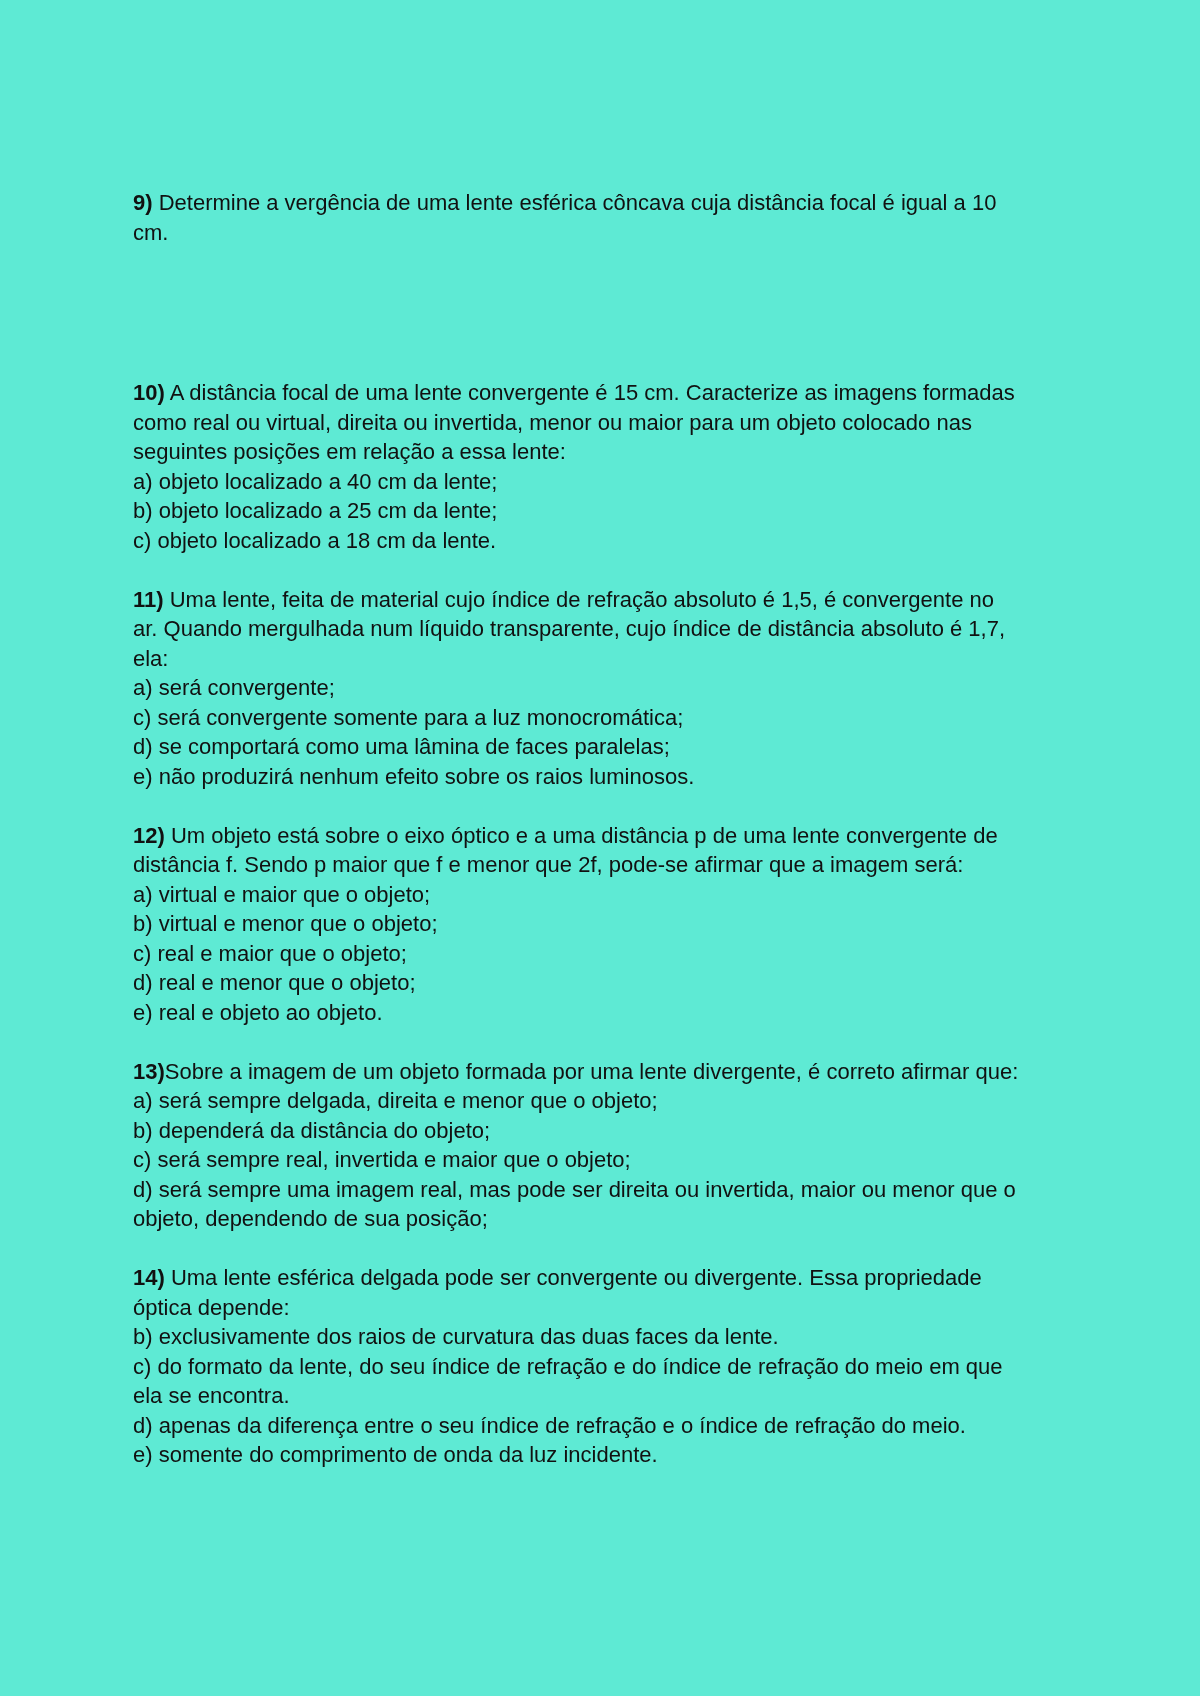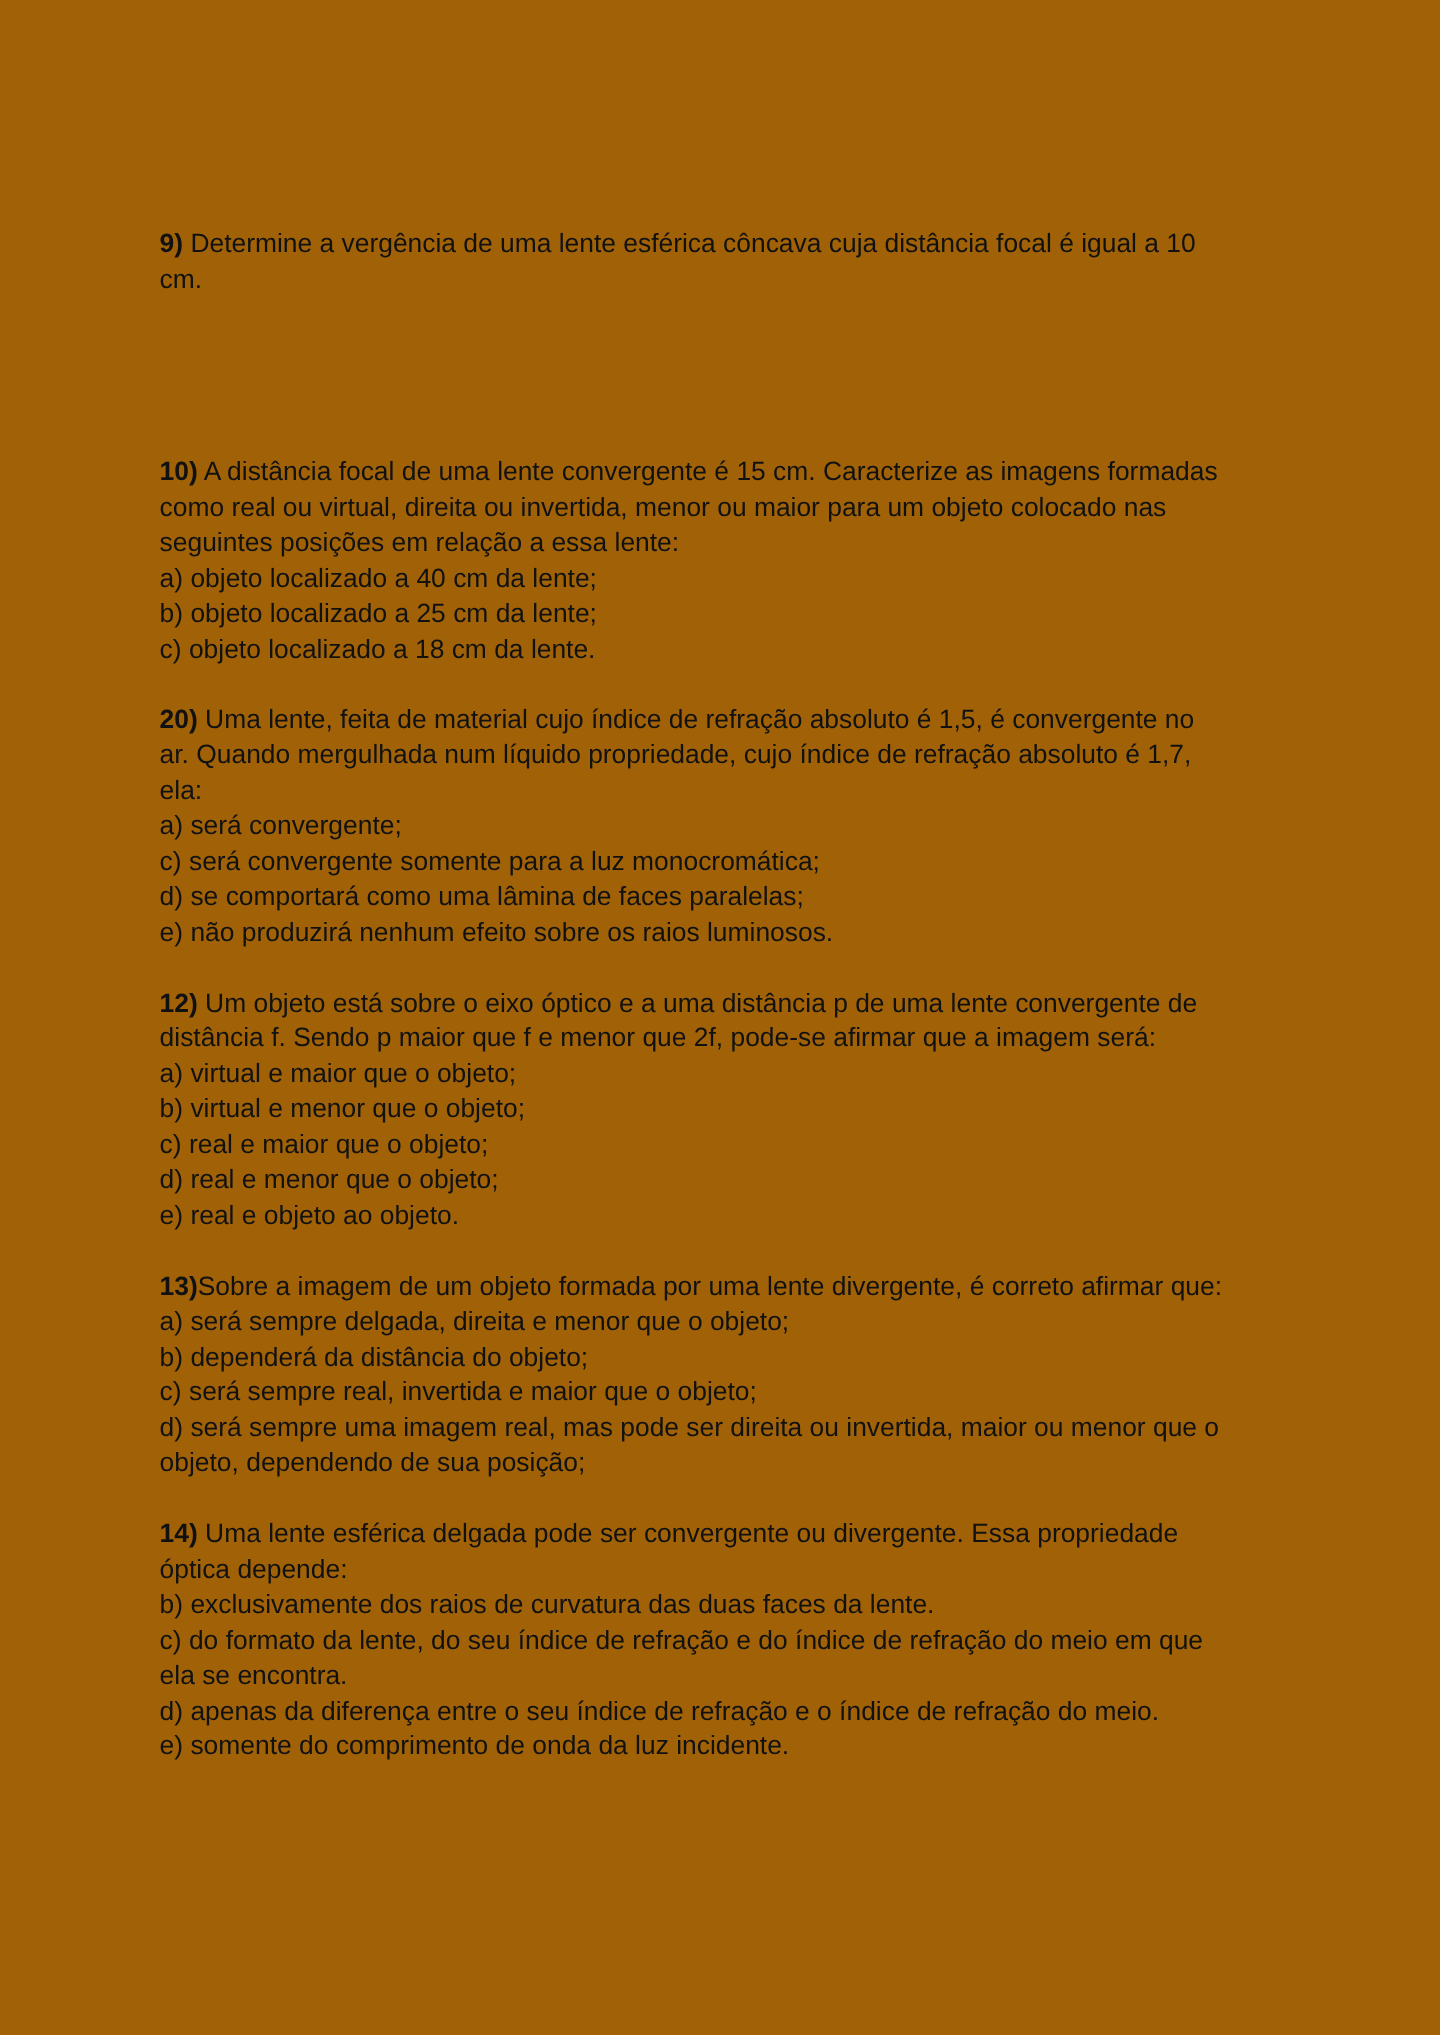--- a/index.html
+++ b/index.html
@@ -1,20 +1,20 @@
 <!DOCTYPE html>
 <html><head>
 <meta charset="utf-8">
 <style>
   html, body { margin: 0; padding: 0; background: #ffffff; }
   .page {
     position: relative;
     width: 1200px;
     height: 1696px;
-    background: #a16207;
+    background: #5eead4;
     overflow: hidden;
     font-family: "Liberation Sans", "DejaVu Sans", sans-serif;
     color: #111111;
   }
   .content {
     position: absolute;
     left: 133px;
     top: 188px;
     width: 890px;
   }
@@ -40,21 +40,21 @@
     </div>
 
     <div class="q">
       <p class="stem"><b class="qnum">10)</b><span> A distância focal de uma lente convergente é 15 cm. Caracterize as imagens formadas como real ou virtual, direita ou invertida, menor ou maior para um objeto colocado nas seguintes posições em relação a essa lente:</span></p>
       <p class="opt">a) objeto localizado a 40 cm da lente;</p>
       <p class="opt">b) objeto localizado a 25 cm da lente;</p>
       <p class="opt">c) objeto localizado a 18 cm da lente.</p>
     </div>
 
     <div class="q">
-      <p class="stem"><b class="qnum">20)</b><span> Uma lente, feita de material cujo índice de refração absoluto é 1,5, é convergente no ar. Quando mergulhada num líquido propriedade, cujo índice de refração absoluto é 1,7, ela:</span></p>
+      <p class="stem"><b class="qnum">11)</b><span> Uma lente, feita de material cujo índice de refração absoluto é 1,5, é convergente no ar. Quando mergulhada num líquido transparente, cujo índice de distância absoluto é 1,7, ela:</span></p>
       <p class="opt">a) será convergente;</p>
       <p class="opt">c) será convergente somente para a luz monocromática;</p>
       <p class="opt">d) se comportará como uma lâmina de faces paralelas;</p>
       <p class="opt">e) não produzirá nenhum efeito sobre os raios luminosos.</p>
     </div>
 
     <div class="q">
       <p class="stem"><b class="qnum">12)</b><span> Um objeto está sobre o eixo óptico e a uma distância p de uma lente convergente de distância f. Sendo p maior que f e menor que 2f, pode-se afirmar que a imagem será:</span></p>
       <p class="opt">a) virtual e maior que o objeto;</p>
       <p class="opt">b) virtual e menor que o objeto;</p>

